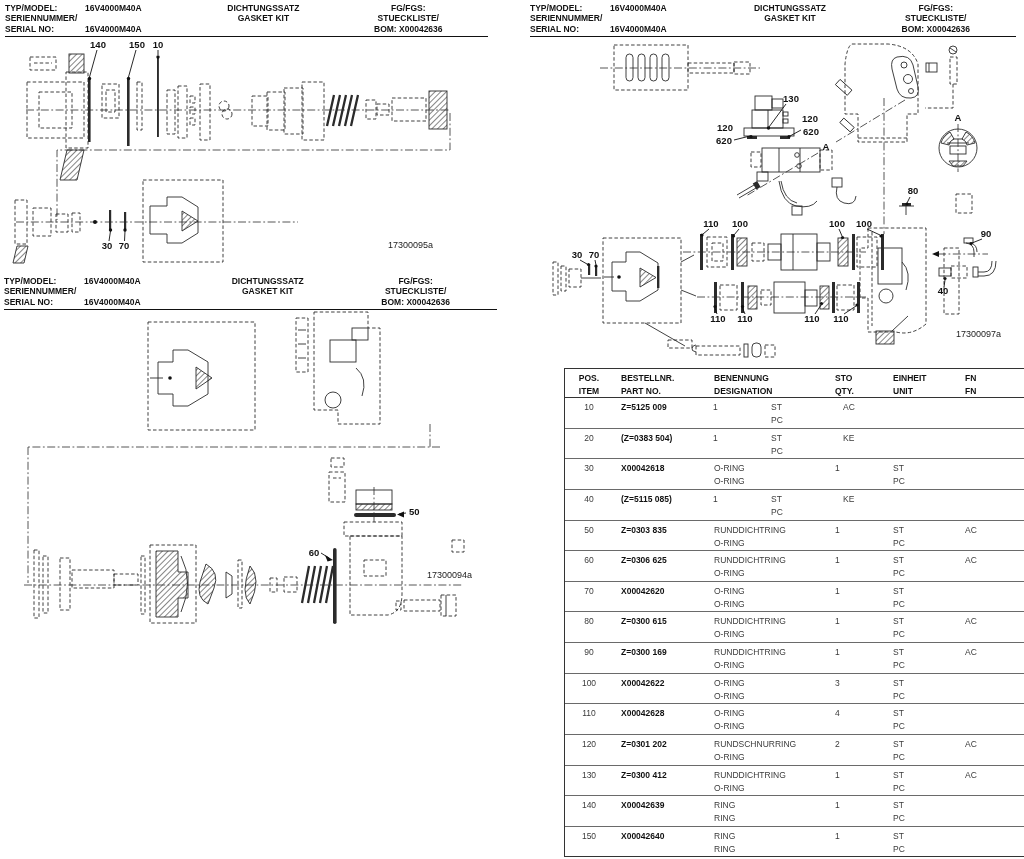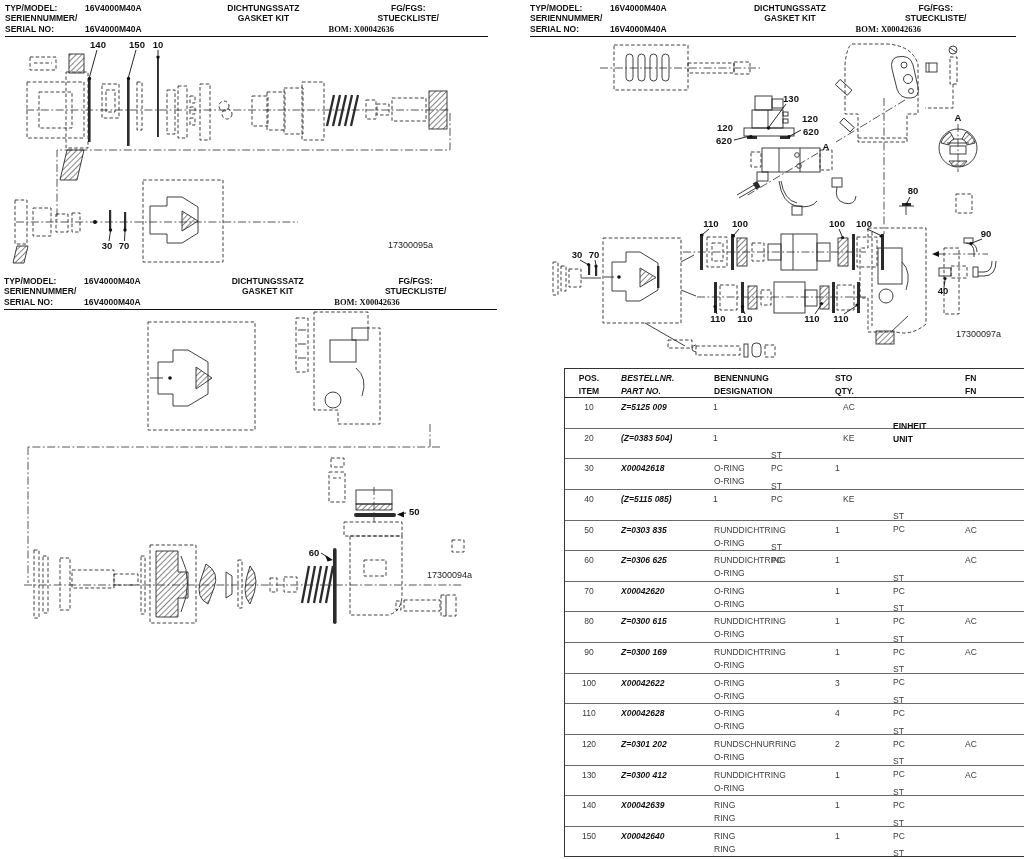--- a/index.html
+++ b/index.html
@@ -7,21 +7,21 @@
        font-family:"Liberation Sans", sans-serif;}
   
   .hdr{position:absolute;border-bottom:1.6px solid #111;padding-bottom:2px;}
   .hgrid{display:flex;width:100%;}
   .hleft{width:40%;}
   .hcenter{width:27%;text-align:center;}
   .hright{width:33%;}
   .hline{font-weight:bold;font-size:8.5px;line-height:10.4px;color:#111;white-space:nowrap;}
   .hlabel{display:inline-block;width:80px;}
   .hright .hline{text-align:center;}
-  .hright .hline.bom{text-align:left;font-family:Liberation Serif, serif;}
+  .hright .hline.bom{text-align:center;}
   
   .diag{position:absolute;}
   .ln{fill:none;stroke:#2b2b2b;stroke-width:0.9px;}
   .dsh{stroke-dasharray:3.5 2.2;}
   .cl{stroke-dasharray:8 2.5 1.8 2.5;stroke-width:0.8px;}
   .blk{fill:#2b2b2b;stroke:none;}
   .ht{fill:url(#hp);}
   .sp{stroke:#2b2b2b;stroke-width:2.3px;fill:none;}
   .dot{fill:#111;stroke:none;}
   .ldr{stroke:#111;stroke-width:0.9px;fill:none;}
@@ -29,24 +29,24 @@
   .fig{font-family:"Liberation Sans",sans-serif;font-size:9px;fill:#222;}
   
   .ptable{position:absolute;left:564px;top:368px;width:479px;height:489px;
           border:1px solid #333;box-sizing:border-box;background:#fff;}
   .thead{height:29px;border-bottom:1px solid #333;display:flex;box-sizing:border-box;}
   .trow{height:30.65px;border-bottom:1px solid #6a6a6a;display:flex;box-sizing:border-box;}
   .trow:last-child{border-bottom:none;}
   .c{padding-top:3px;font-size:8.5px;line-height:13px;color:#3a3a3a;box-sizing:border-box;}
   .c div{white-space:nowrap;overflow:hidden;}
   .c1{width:48px;text-align:center;}
-  .c2{width:92px;padding-left:8px;font-style:italic;}
+  .c2{width:92px;padding-left:8px;}
   .c3{width:122px;padding-left:9px;}
   .c4{width:58px;padding-left:8px;}
-  .c5{width:72px;padding-left:8px;margin-top:48px;}
+  .c5{width:72px;padding-left:8px;}
   .c6{flex:1;padding-left:8px;}
   .thead .c{font-weight:bold;color:#111;}
   .bold{font-weight:bold;color:#111;}
 </style>
 </head>
 <body>
 
 <svg width="0" height="0" style="position:absolute" aria-hidden="true">
   <defs>
     <pattern id="hp" width="4" height="4" patternTransform="rotate(45)" patternUnits="userSpaceOnUse">

